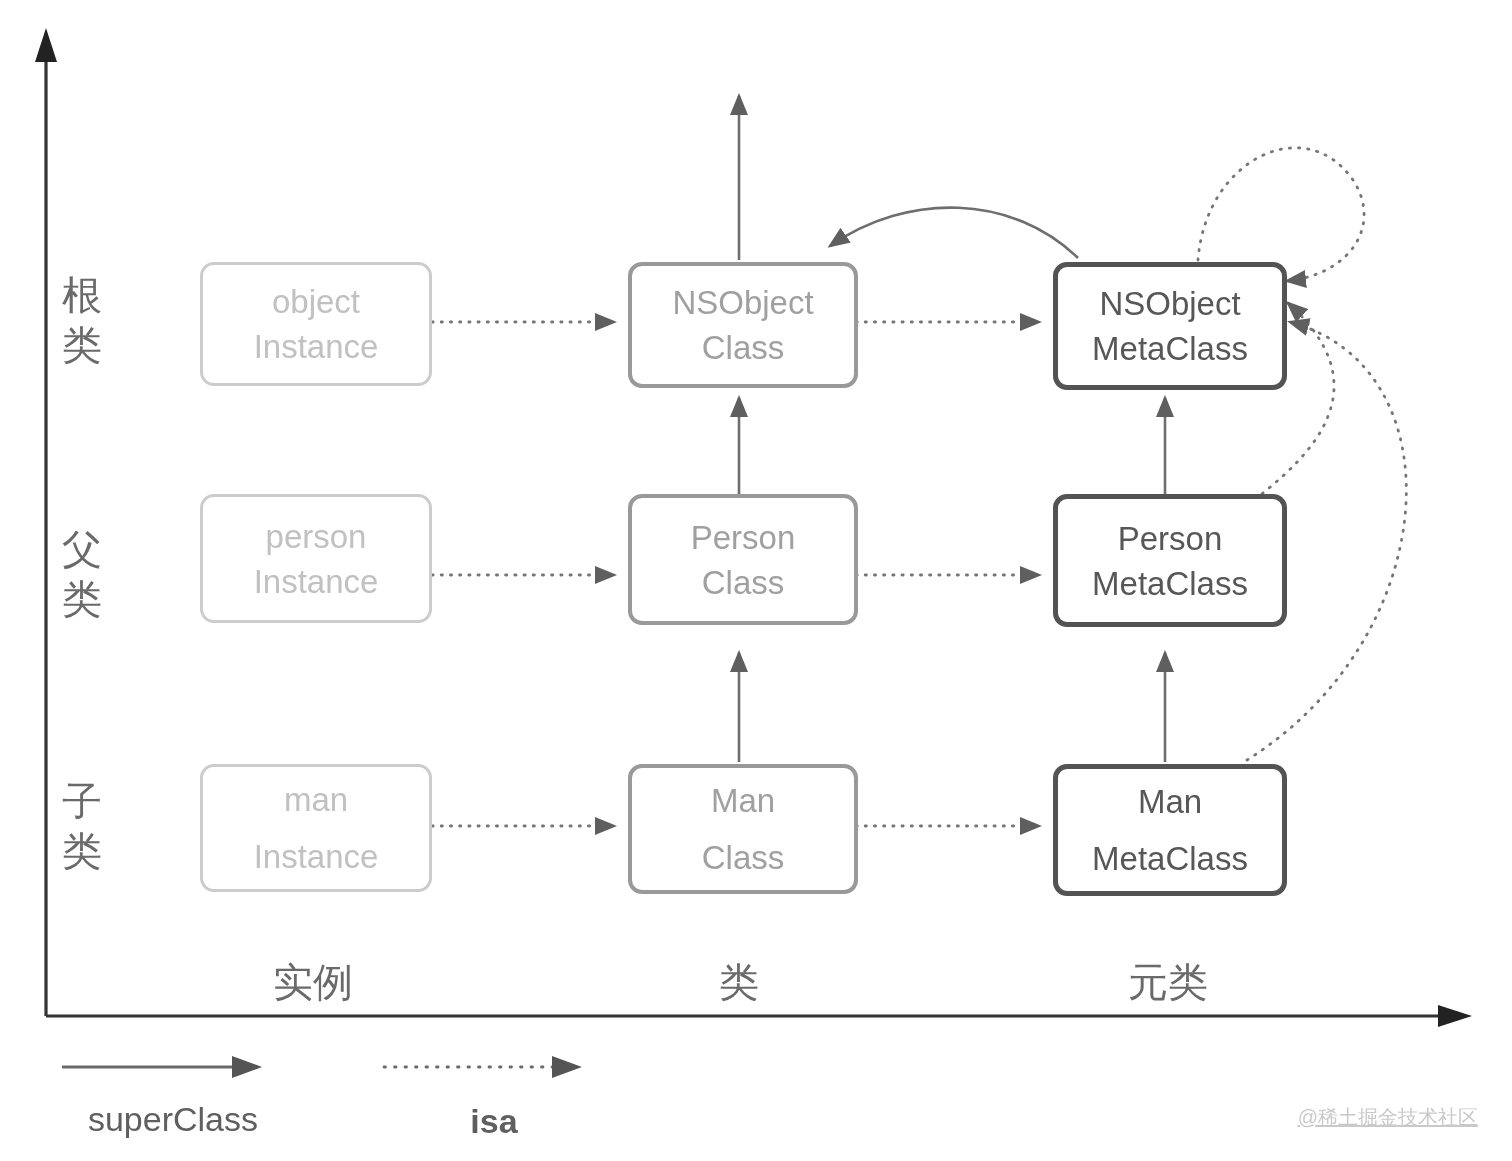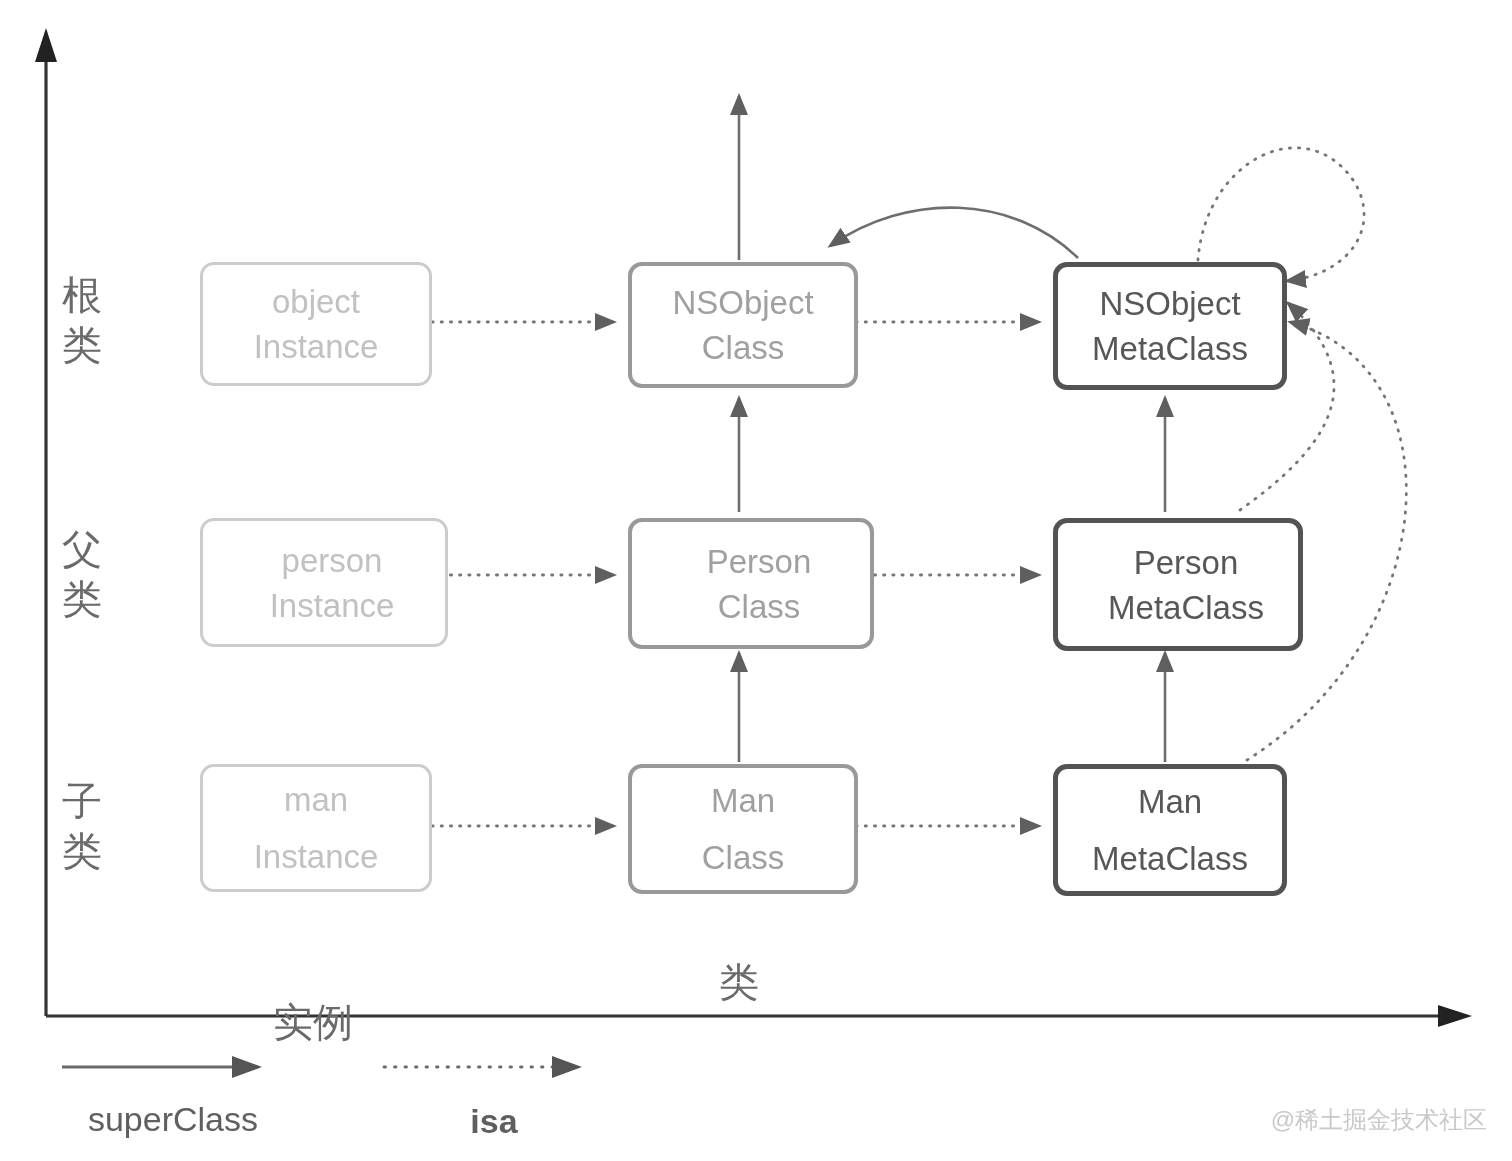--- a/index.html
+++ b/index.html
@@ -29,54 +29,54 @@
     z-index: 2;
   }
   .node.instance { border: 3px solid #cccccc; color: #c1c1c1; }
   .node.clazz    { border: 4px solid #999999; color: #a0a0a0; }
   .node.meta     { border: 5px solid #535353; color: #575757; }
 
   .col-instance { left: 200px; width: 226px; }
   .col-class    { left: 628px; width: 222px; }
   .col-meta     { left: 1053px; width: 224px; }
   .row-root   { top: 262px; height: 118px; }
-  .row-parent { top: 518px; height: 123px; padding-left: 16px; }
+  .row-parent { top: 494px; height: 123px; }
   .row-child  { top: 764px; height: 122px; gap: 12px; }
 
   .nil-label {
     position: absolute; left: 664px; top: 14px; width: 150px;
     text-align: center; font-size: 58px; color: #8f8f8f; z-index: 2;
   }
   .row-label {
     position: absolute; left: 56px; width: 52px;
     text-align: center; font-size: 40px; line-height: 50px;
     color: #6a6a6a; z-index: 2;
   }
   .row-label-root   { top: 270px; }
   .row-label-parent { top: 524px; }
   .row-label-child  { top: 776px; }
 
   .col-label {
     position: absolute; top: 955px; width: 200px;
     text-align: center; font-size: 40px; color: #6a6a6a; z-index: 2;
   }
-  .col-label-instance { left: 213px; margin-top: 40px; }
+  .col-label-instance { left: 213px; }
   .col-label-class    { left: 639px; }
   .col-label-meta     { left: 1068px; }
 
   .legend-label {
     position: absolute; font-size: 34px; color: #5f5f5f;
     text-align: center; z-index: 2;
   }
   .legend-superclass { left: 63px;  top: 1100px; width: 220px; }
   .legend-isa        { left: 404px; top: 1102px; width: 180px; font-weight: bold; }
 
   .watermark {
-    position: absolute; right: 25px; top: 1104px;
-    font-size: 24px; color: #c9c9c9; z-index: 2;
+    position: absolute; right: 34px; top: 1104px;
+    font-size: 20px; color: #c9c9c9; z-index: 2; text-decoration: underline;
   }
 </style>
 </head>
 <body>
 
 <div id="stage">
 
   <svg id="arrows" viewBox="0 0 1512 1161" xmlns="http://www.w3.org/2000/svg">
     <defs>
       <marker id="ah" markerUnits="userSpaceOnUse" markerWidth="22" markerHeight="18" refX="19" refY="9" orient="auto">
@@ -162,19 +162,20 @@
     <span>Man</span>
     <span>Class</span>
   </div>
   <div class="node meta col-meta row-child">
     <span>Man</span>
     <span>MetaClass</span>
   </div>
 
   <div class="col-label col-label-instance">实例</div>
   <div class="col-label col-label-class">类</div>
+  <div class="col-label col-label-meta">元类</div>
 
   <div class="legend-label legend-superclass">superClass</div>
   <div class="legend-label legend-isa">isa</div>
 
   <div class="watermark">@稀土掘金技术社区</div>
 
 </div>
 
 </body></html>

